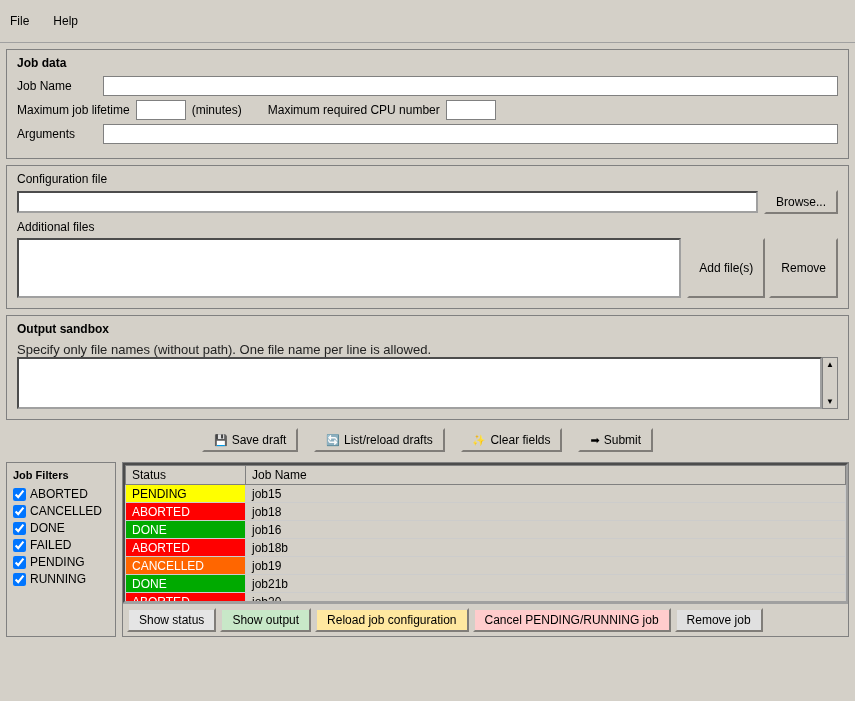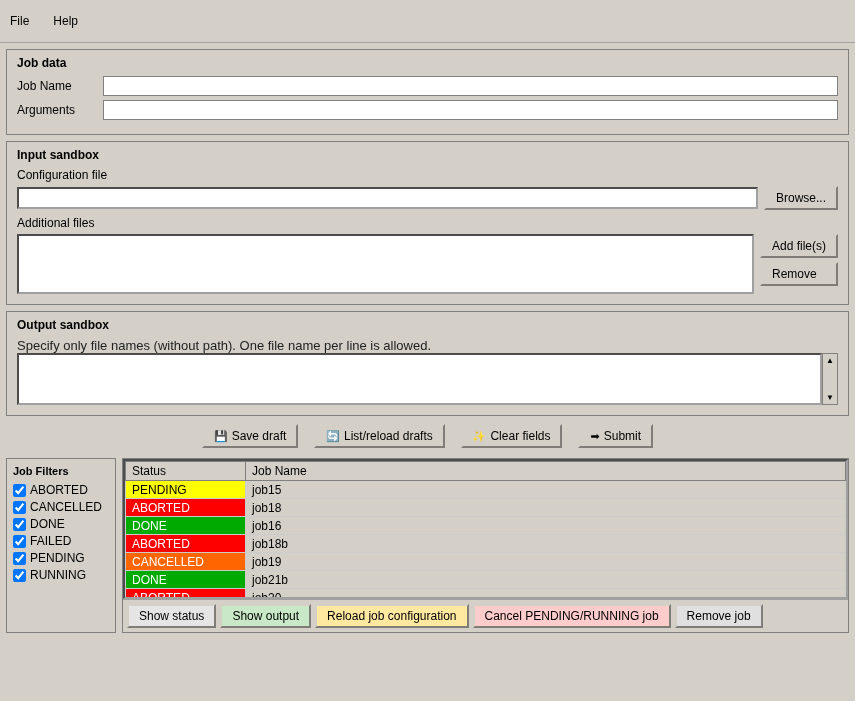--- a/index.html
+++ b/index.html
@@ -91,21 +91,21 @@
     .additional-files-textarea {
       flex: 1;
       border: 2px inset #a0a0a0;
       background: white;
       height: 60px;
       font-size: 12px;
       resize: none;
     }
     .file-buttons {
       display: flex;
-      flex-direction: column;
+      flex-direction: row;
       gap: 4px;
     }
 
     
     .output-description {
       font-size: 13px;
       color: #222;
     }
     .output-textarea {
       width: 100%;
@@ -234,27 +234,33 @@
 
 <div class="main-area">
 
   <div class="section">
     <div class="section-title">Job data</div>
     <div class="form-row">
       <span class="form-label">Job Name</span>
       <input class="form-input form-input-full" type="text" value="" style="">
     </div>
     <div class="form-row">
+      <span class="form-label">Maximum job lifetime</span>
+      <input class="form-input form-input-small" type="text" style="">
+      <span>(minutes)</span>
+      <span style="margin-left:20px;">Maximum required CPU number</span>
+      <input class="form-input form-input-small" type="text" style="">
+    </div>
+    <div class="form-row">
       <span class="form-label">Arguments</span>
       <input class="form-input form-input-full" type="text" style="">
     </div>
   </div>
 
   <div class="section">
-    <div class="section-title">Input sandbox</div>
     <div style="margin-bottom:4px;">Configuration file</div>
     <div class="browse-row">
       <input class="browse-input" type="text" style="">
       <button class="btn">Browse...</button>
     </div>
     <div style="margin-bottom:4px;">Additional files</div>
     <div class="additional-files-area">
       <textarea class="additional-files-textarea" style=""></textarea>
       <div class="file-buttons">
         <button class="btn">Add file(s)</button>

